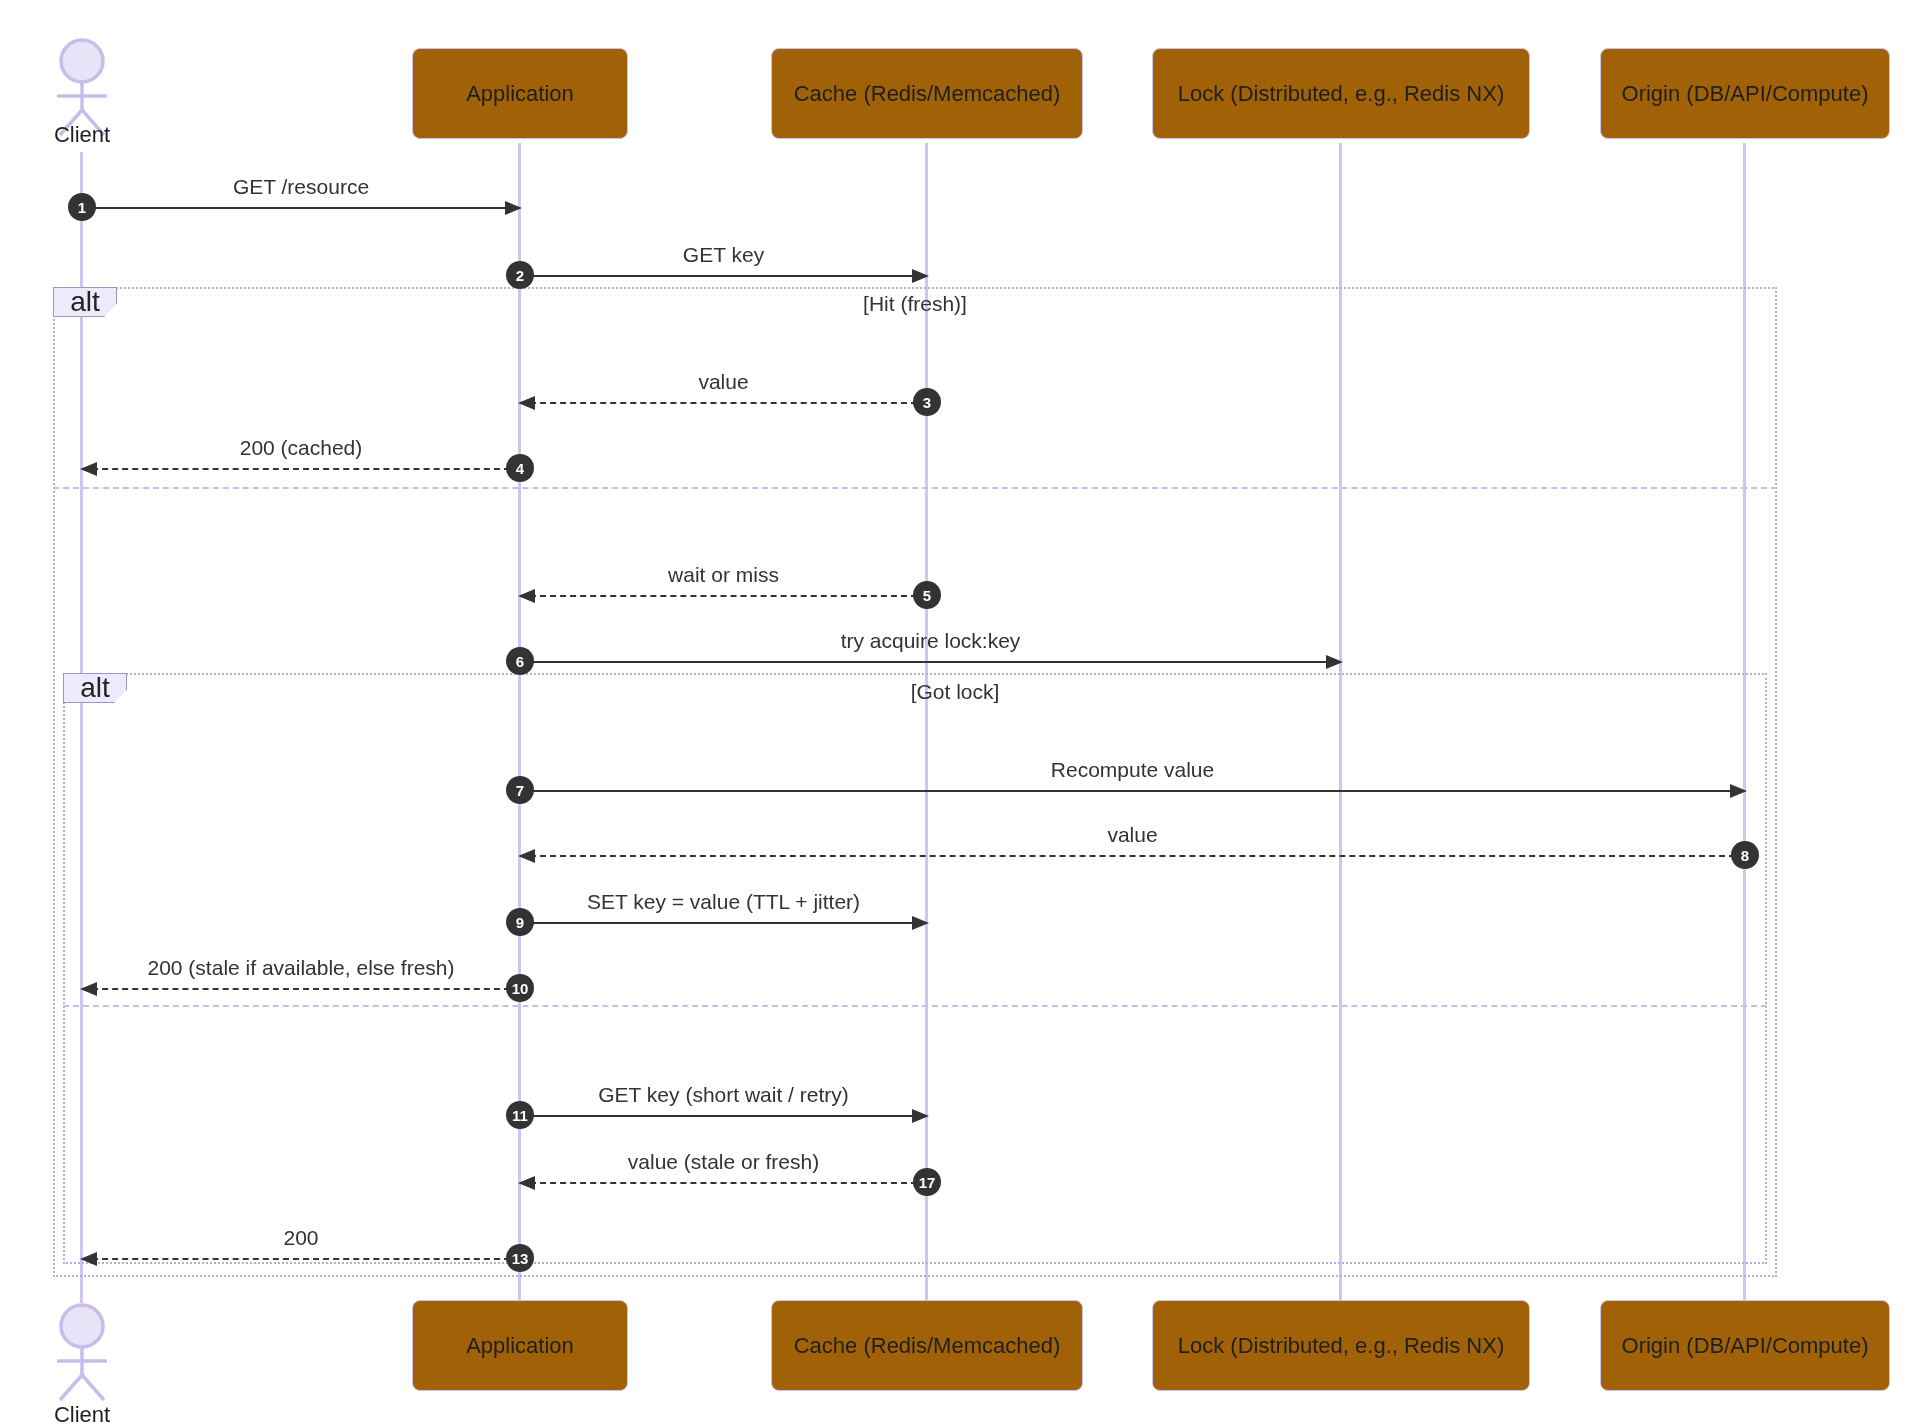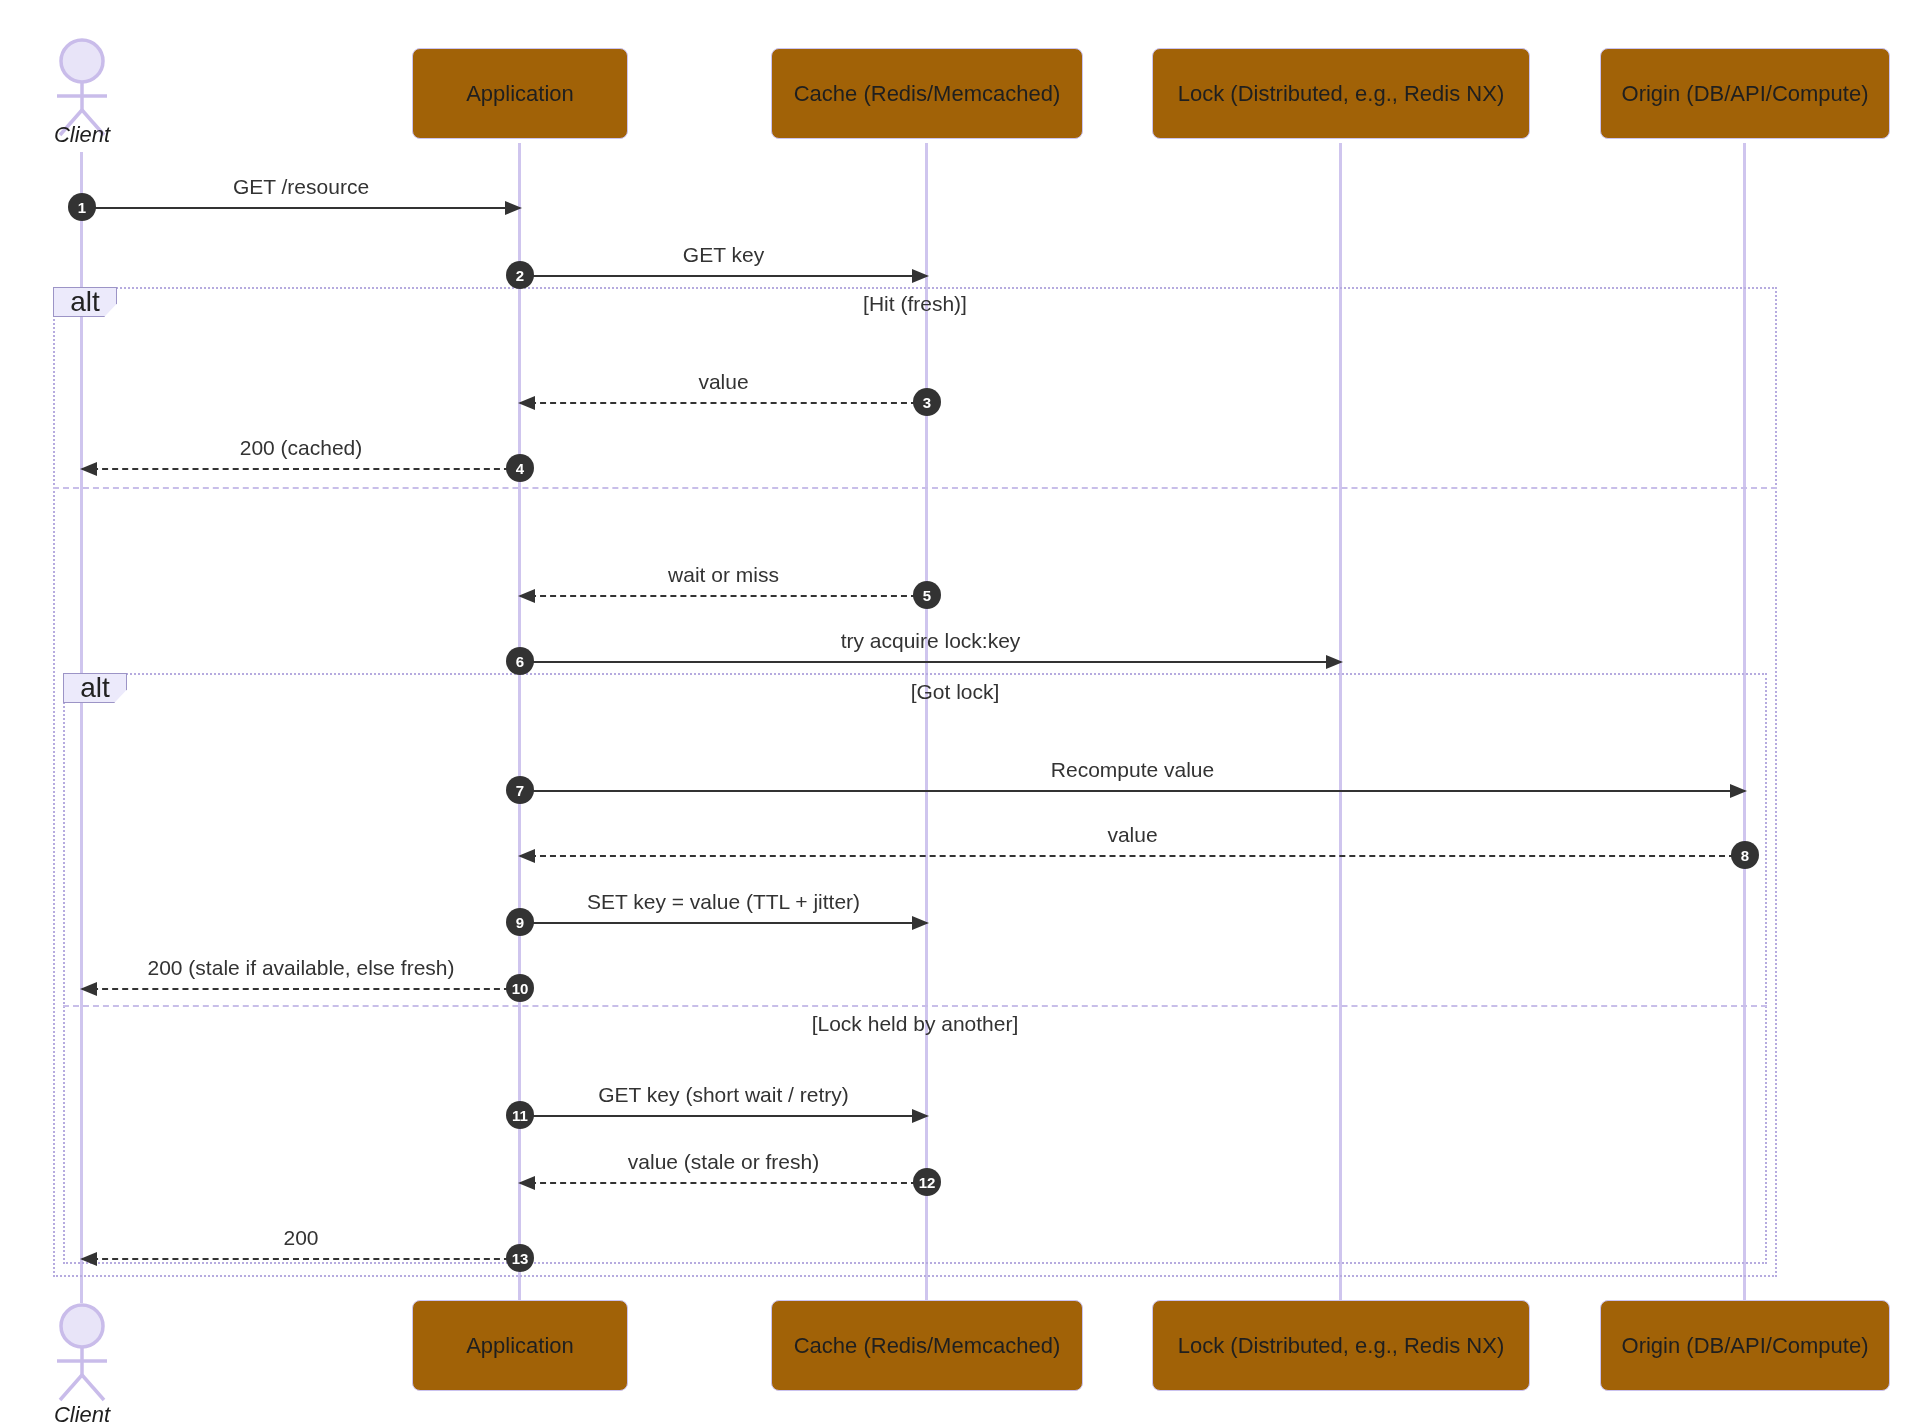--- a/index.html
+++ b/index.html
@@ -8,21 +8,21 @@
     font-family:"Liberation Sans", sans-serif;color:#333;
   }
   
   .lifeline{position:absolute;width:3px;background:#CFC5EE;z-index:1;}
   
   .pbox{
     position:absolute;height:91px;background:#a16207;border:1px solid #CBC3EF;border-radius:8px;
     display:flex;align-items:center;justify-content:center;font-size:22px;color:#1f1f1f;z-index:4;
     box-sizing:border-box;
   }
-  .actor-label{position:absolute;text-align:center;font-size:22px;color:#1f1f1f;z-index:4;font-style:italic;}
+  .actor-label{position:absolute;text-align:center;font-size:22px;color:#1f1f1f;z-index:4;}
   .actor-svg{position:absolute;z-index:4;}
   
   .frame{position:absolute;border:2px dotted #B6ABDF;z-index:2;box-sizing:border-box;}
   .frame-label{
     position:absolute;background:#ECEAFB;border:1px solid #9C94C6;width:64px;height:30px;z-index:3;
     display:flex;align-items:center;justify-content:center;font-size:28px;color:#222;box-sizing:border-box;
     clip-path:polygon(0 0,100% 0,100% 55%,80% 100%,0 100%);
   }
   .guard{position:absolute;text-align:center;font-size:21px;color:#333;z-index:3;}
   .divider{position:absolute;border-top:2px dashed #C8BEE9;z-index:2;}
@@ -76,21 +76,20 @@
 
   <div class="frame" style="left:53px;top:287px;width:1724px;height:990px;"></div>
   <div class="frame-label" style="left:53px;top:287px;">alt</div>
   <div class="guard" style="left:53px;top:292px;width:1724px;">[Hit (fresh)]</div>
   <div class="divider" style="left:53px;top:487px;width:1724px;"></div>
 
   <div class="frame" style="left:63px;top:673px;width:1704px;height:591px;"></div>
   <div class="frame-label" style="left:63px;top:673px;">alt</div>
   <div class="guard" style="left:63px;top:680px;width:1704px;padding-left:40px;">[Got lock]</div>
   <div class="divider" style="left:63px;top:1005px;width:1704px;"></div>
-  <div class="guard" style="left:63px;top:1012px;width:1704px;">[Lock held by another]</div>
 
   <div class="msg" style="top:207px;left:82px;width:438px;">
     <div class="msg-label">GET /resource</div>
     <div class="line solid to-right"></div>
     <div class="badge at-from-left">1</div>
   </div>
 
   <div class="msg" style="top:275px;left:520px;width:407px;">
     <div class="msg-label">GET key</div>
     <div class="line solid to-right"></div>
@@ -147,21 +146,21 @@
 
   <div class="msg" style="top:1115px;left:520px;width:407px;">
     <div class="msg-label">GET key (short wait / retry)</div>
     <div class="line solid to-right"></div>
     <div class="badge at-from-left">11</div>
   </div>
 
   <div class="msg" style="top:1182px;left:520px;width:407px;">
     <div class="msg-label">value (stale or fresh)</div>
     <div class="line dashed to-left"></div>
-    <div class="badge at-from-right">12</div>
+    <div class="badge at-from-right">17</div>
   </div>
 
   <div class="msg" style="top:1258px;left:82px;width:438px;">
     <div class="msg-label">200</div>
     <div class="line dashed to-left"></div>
     <div class="badge at-from-right">13</div>
   </div>
 
   <svg class="actor-svg" style="left:32px;top:1303px;" width="100" height="100" viewBox="0 0 100 100">
     <circle cx="50" cy="23" r="21" fill="#E8E4F8" stroke="#C9BCEA" stroke-width="3.5"></circle>

